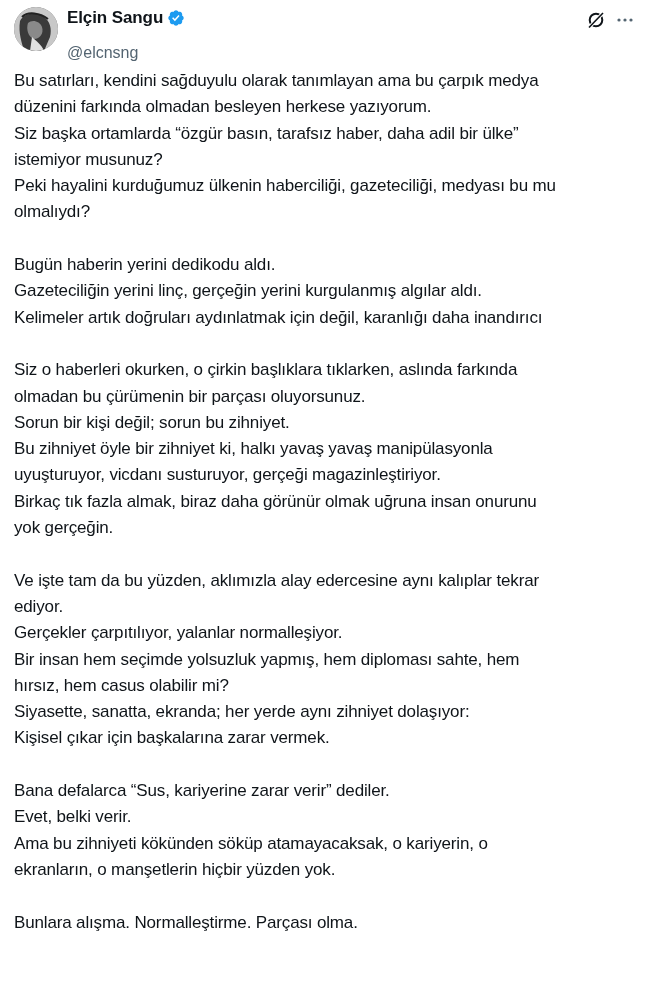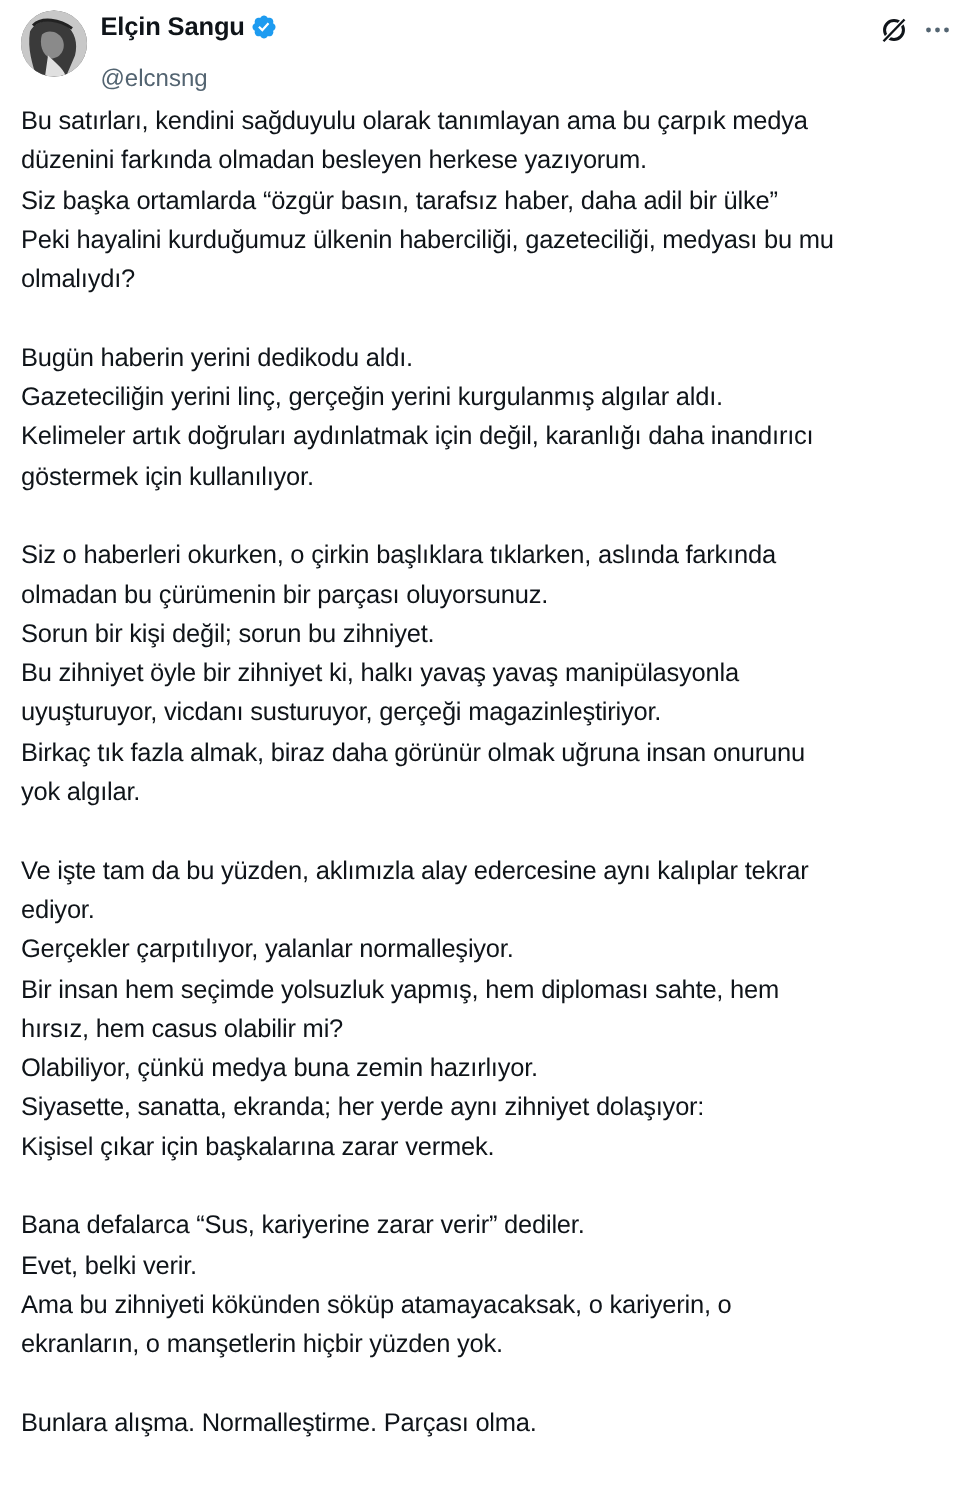--- a/index.html
+++ b/index.html
@@ -137,45 +137,44 @@
         <circle cx="17" cy="10" r="1.6" fill="#536471"></circle>
       </svg>
     </div>
   </div>
 
   <div class="body-text">
     <p class="para">
       <span class="line">Bu satırları, kendini sağduyulu olarak tanımlayan ama bu çarpık medya</span>
       <span class="line">düzenini farkında olmadan besleyen herkese yazıyorum.</span>
       <span class="line">Siz başka ortamlarda “özgür basın, tarafsız haber, daha adil bir ülke”</span>
+      <span class="line">istemiyor musunuz?</span>
       <span class="line">Peki hayalini kurduğumuz ülkenin haberciliği, gazeteciliği, medyası bu mu</span>
       <span class="line">olmalıydı?</span>
     </p>
     <p class="para">
       <span class="line">Bugün haberin yerini dedikodu aldı.</span>
       <span class="line">Gazeteciliğin yerini linç, gerçeğin yerini kurgulanmış algılar aldı.</span>
       <span class="line">Kelimeler artık doğruları aydınlatmak için değil, karanlığı daha inandırıcı</span>
-      <span class="line">göstermek için kullanılıyor.</span>
     </p>
     <p class="para">
       <span class="line">Siz o haberleri okurken, o çirkin başlıklara tıklarken, aslında farkında</span>
       <span class="line">olmadan bu çürümenin bir parçası oluyorsunuz.</span>
       <span class="line">Sorun bir kişi değil; sorun bu zihniyet.</span>
       <span class="line">Bu zihniyet öyle bir zihniyet ki, halkı yavaş yavaş manipülasyonla</span>
       <span class="line">uyuşturuyor, vicdanı susturuyor, gerçeği magazinleştiriyor.</span>
       <span class="line">Birkaç tık fazla almak, biraz daha görünür olmak uğruna insan onurunu</span>
-      <span class="line">yok algılar.</span>
+      <span class="line">yok gerçeğin.</span>
     </p>
     <p class="para">
       <span class="line">Ve işte tam da bu yüzden, aklımızla alay edercesine aynı kalıplar tekrar</span>
       <span class="line">ediyor.</span>
       <span class="line">Gerçekler çarpıtılıyor, yalanlar normalleşiyor.</span>
       <span class="line">Bir insan hem seçimde yolsuzluk yapmış, hem diploması sahte, hem</span>
       <span class="line">hırsız, hem casus olabilir mi?</span>
-      <span class="line">Olabiliyor, çünkü medya buna zemin hazırlıyor.</span>
       <span class="line">Siyasette, sanatta, ekranda; her yerde aynı zihniyet dolaşıyor:</span>
       <span class="line">Kişisel çıkar için başkalarına zarar vermek.</span>
     </p>
     <p class="para">
       <span class="line">Bana defalarca “Sus, kariyerine zarar verir” dediler.</span>
       <span class="line">Evet, belki verir.</span>
       <span class="line">Ama bu zihniyeti kökünden söküp atamayacaksak, o kariyerin, o</span>
       <span class="line">ekranların, o manşetlerin hiçbir yüzden yok.</span>
     </p>
     <p class="para">

